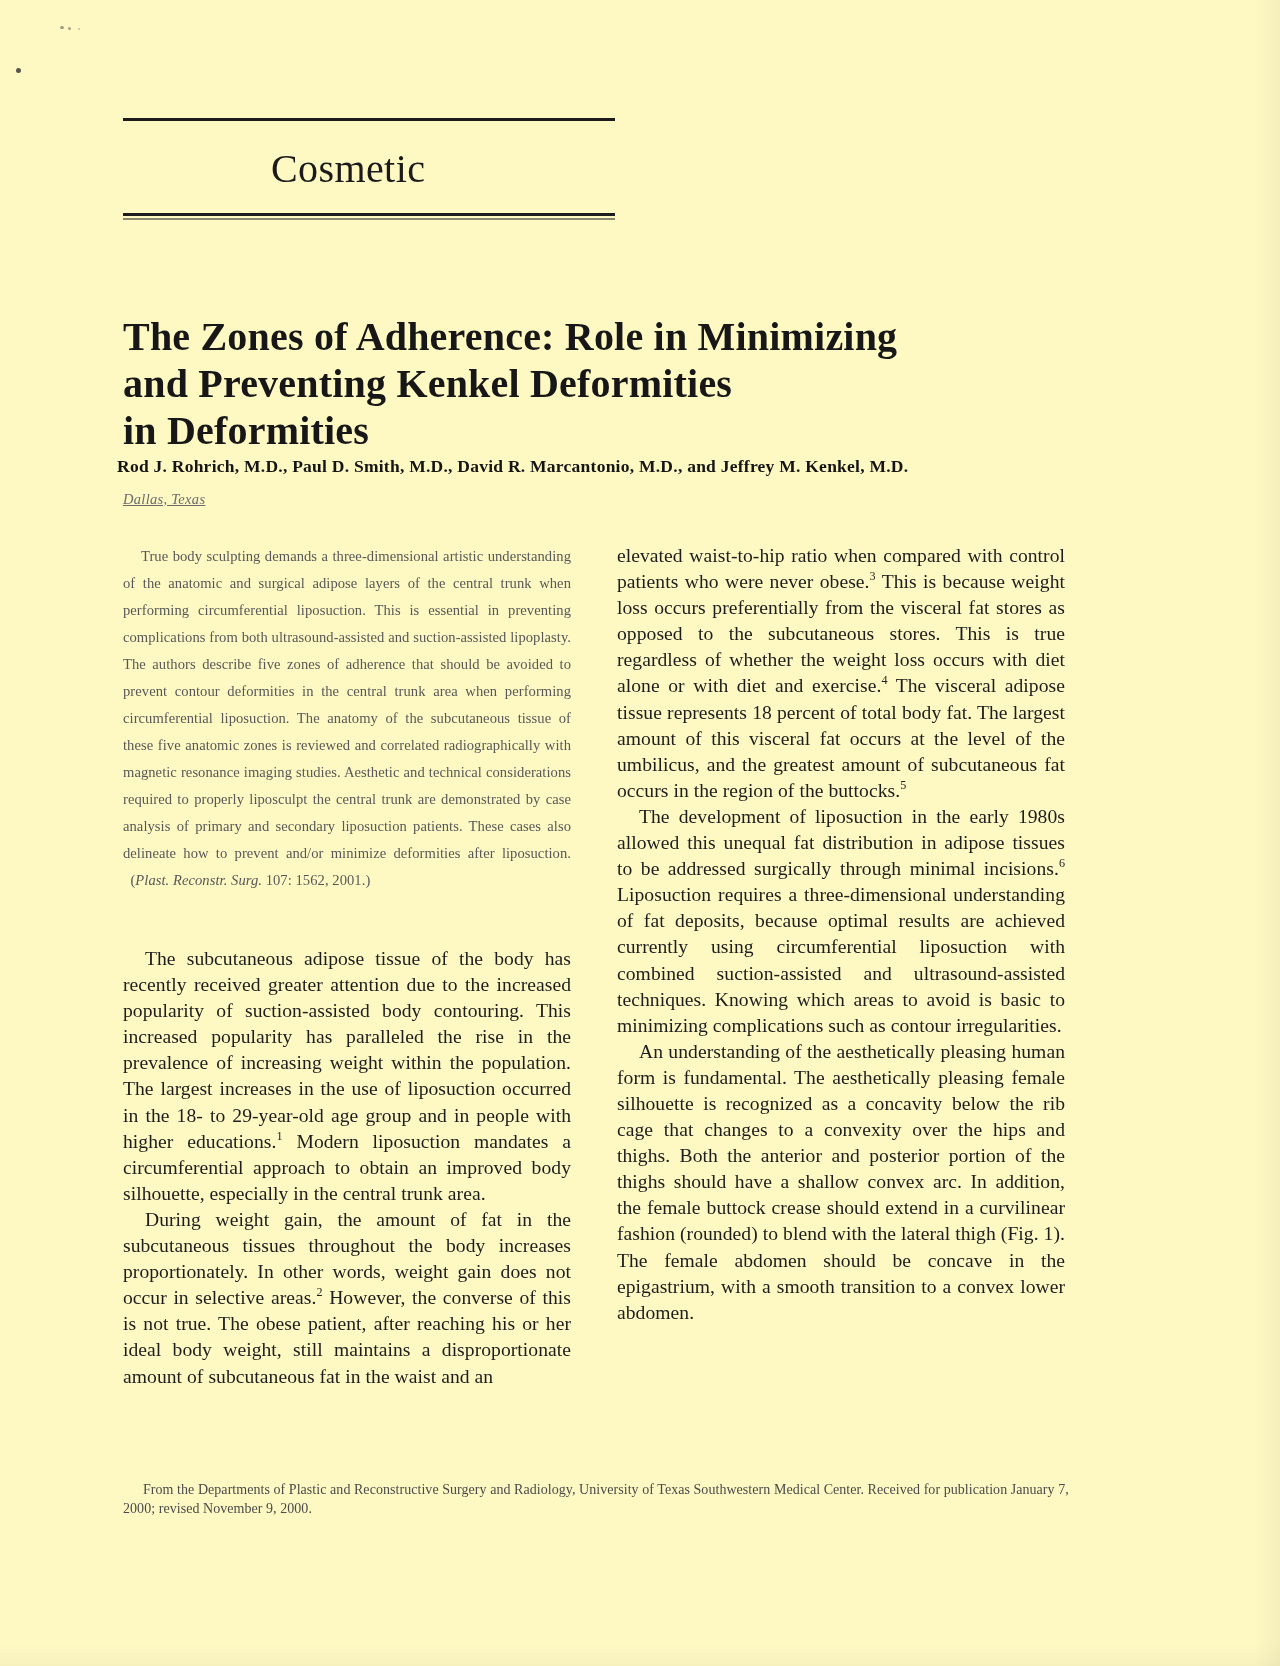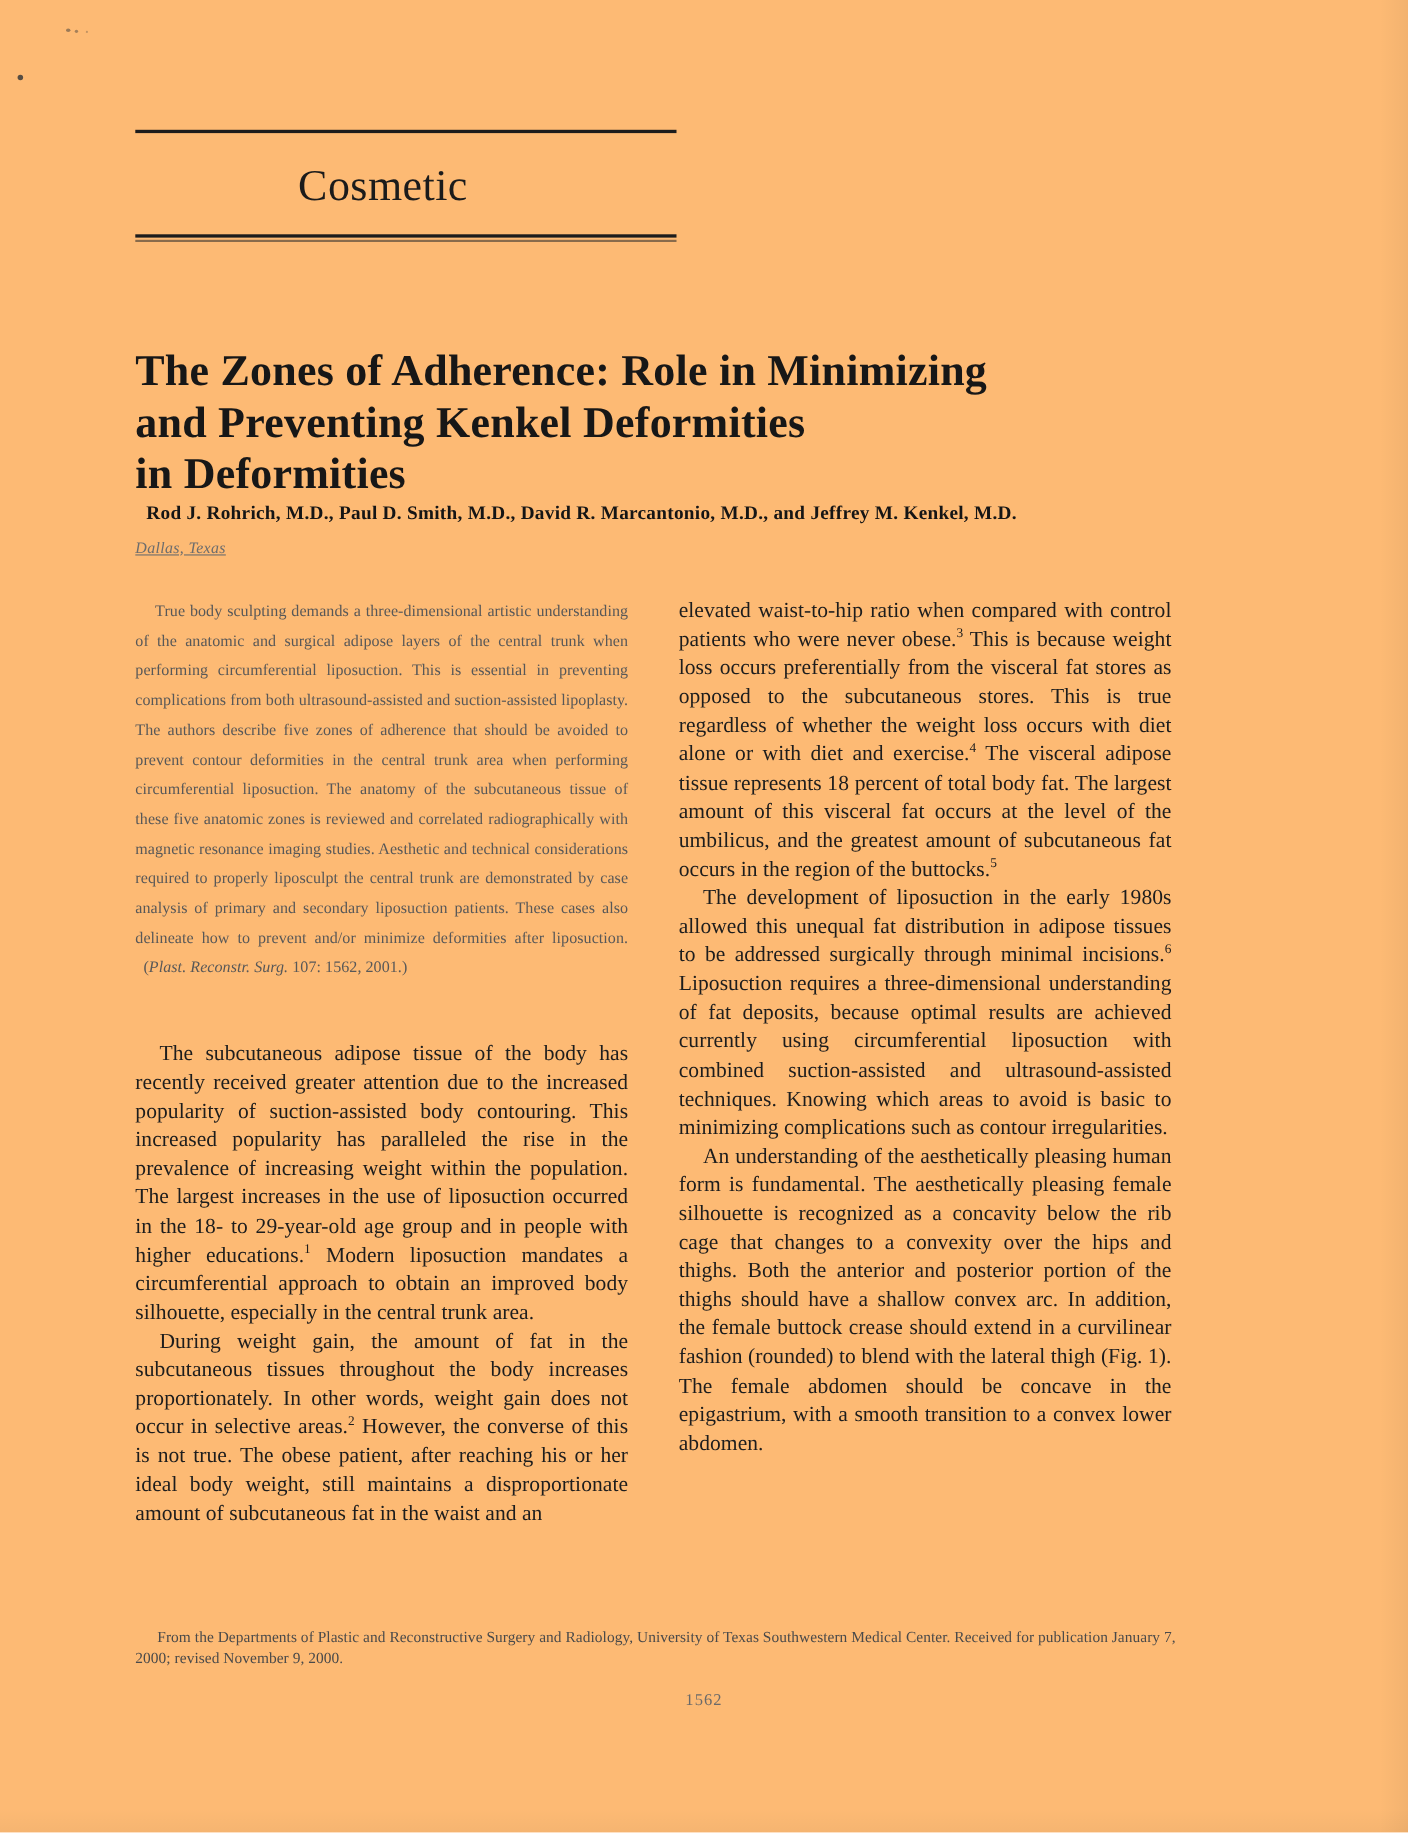--- a/index.html
+++ b/index.html
@@ -4,21 +4,21 @@
 <style>
   html, body {
     margin: 0;
     padding: 0;
     background: #ffffff;
   }
   .page {
     position: relative;
     width: 1280px;
     height: 1666px;
-    background: #fdba74;
+    background: #fef9c3;
     overflow: hidden;
     font-family: "Liberation Serif", serif;
     color: #1a1a1a;
   }
 
   
   .speck {
     position: absolute;
     background: #3a3a3a;
     border-radius: 50%;
@@ -69,21 +69,21 @@
     letter-spacing: 0.2px;
   }
   .article-title .tl {
     display: block;
     white-space: nowrap;
   }
 
   
   .byline {
     position: absolute;
-    left: 133px;
+    left: 117px;
     top: 456px;
     width: 950px;
     font-size: 17.5px;
     font-weight: bold;
     letter-spacing: 0.25px;
     color: #151515;
     white-space: nowrap;
   }
   .affiliation {
     position: absolute;
@@ -234,18 +234,17 @@
         <p><span>An understanding of the aesthetically pleasing human form is fundamental. The aesthetically pleasing female silhouette is recognized as a concavity below the rib cage that changes to a convexity over the hips and thighs. Both the anterior and posterior portion of the thighs should have a shallow convex arc. In addition, the female buttock crease should extend in a curvilinear fashion (rounded) to blend with the lateral thigh (Fig. 1). The female abdomen should be concave in the epigastrium, with a smooth transition to a convex lower abdomen.</span></p>
       </div>
     </div>
 
   </div>
 
   <div class="footnote">
     <span class="fn-ind"></span><span>From the Departments of Plastic and Reconstructive Surgery and Radiology, University of Texas Southwestern Medical Center. Received for publication January 7, 2000; revised November 9, 2000.</span>
   </div>
 
-  <div class="folio">1562</div>
 
   <div class="edge-shade"></div>
   <div class="edge-shade-b"></div>
 
 </div>
 
 </body></html>

